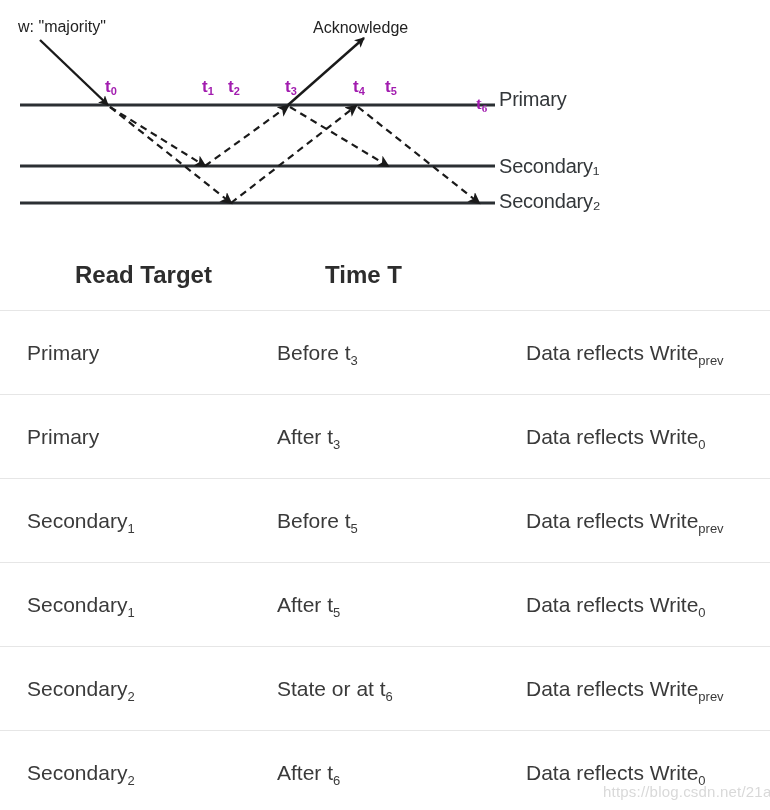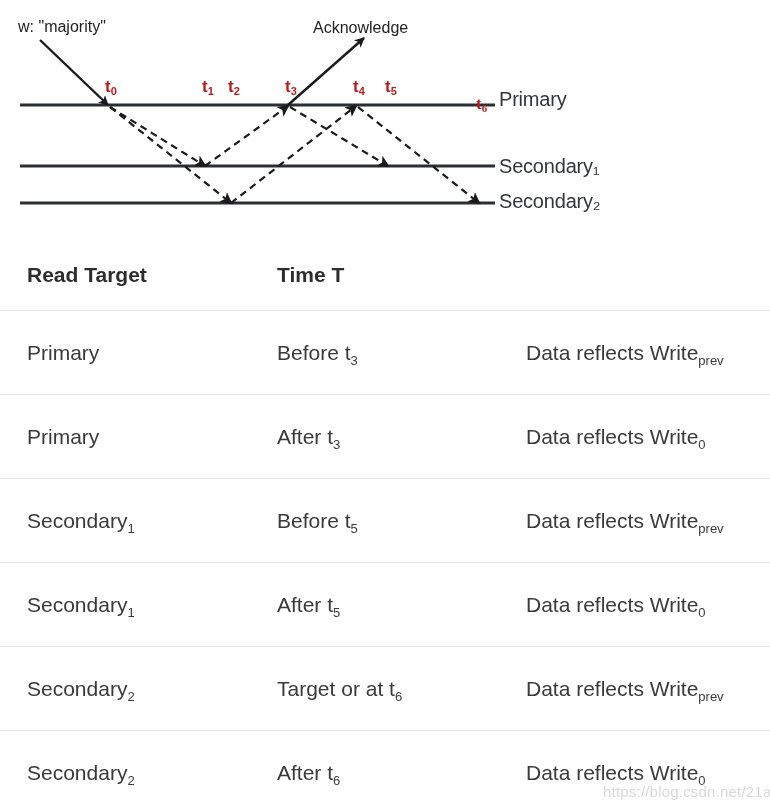--- a/index.html
+++ b/index.html
@@ -33,21 +33,21 @@
     white-space: nowrap;
   }
   .lane-name {
     font-size: 20px;
     color: #33373a;
     letter-spacing: -0.2px;
   }
   .t-label {
     font-size: 17px;
     font-weight: 700;
-    color: #b91c1c;
+    color: #a21caf;
   }
   .t-label sub {
     font-size: 11px;
     font-weight: 700;
     vertical-align: baseline;
     position: relative;
     top: 3px;
     left: 0px;
   }
   .annot {
@@ -78,21 +78,22 @@
     top: 50%;
     transform: translateY(-50%);
     font-size: 21px;
     line-height: 1.2;
     color: #3a3a3a;
     white-space: nowrap;
   }
   .trow.head .cell {
     font-weight: 700;
     color: #2d2d2d;
-    font-size: 21px;
+    font-size: 24px;
+    margin-left: 48px;
   }
   .c1 { left: 27px; }
   .c2 { left: 277px; }
   .c3 { left: 526px; }
   .cell sub {
     font-size: 13px;
     vertical-align: baseline;
     position: relative;
     top: 5px;
   }
@@ -197,21 +198,21 @@
   </div>
 
   <div class="trow">
     <div class="cell c1"><span>Secondary</span><sub>1</sub></div>
     <div class="cell c2"><span>After t</span><sub>5</sub></div>
     <div class="cell c3"><span>Data reflects Write</span><sub>0</sub></div>
   </div>
 
   <div class="trow">
     <div class="cell c1"><span>Secondary</span><sub>2</sub></div>
-    <div class="cell c2"><span>Target or at t</span><sub>6</sub></div>
+    <div class="cell c2"><span>State or at t</span><sub>6</sub></div>
     <div class="cell c3"><span>Data reflects Write</span><sub>prev</sub></div>
   </div>
 
   <div class="trow last">
     <div class="cell c1"><span>Secondary</span><sub>2</sub></div>
     <div class="cell c2"><span>After t</span><sub>6</sub></div>
     <div class="cell c3"><span>Data reflects Write</span><sub>0</sub></div>
   </div>
 </div>
 

